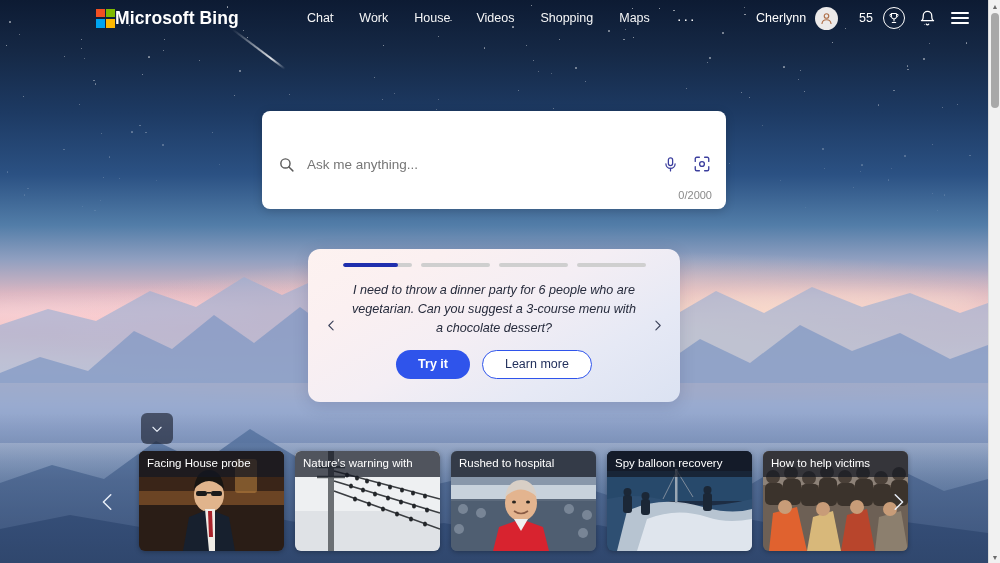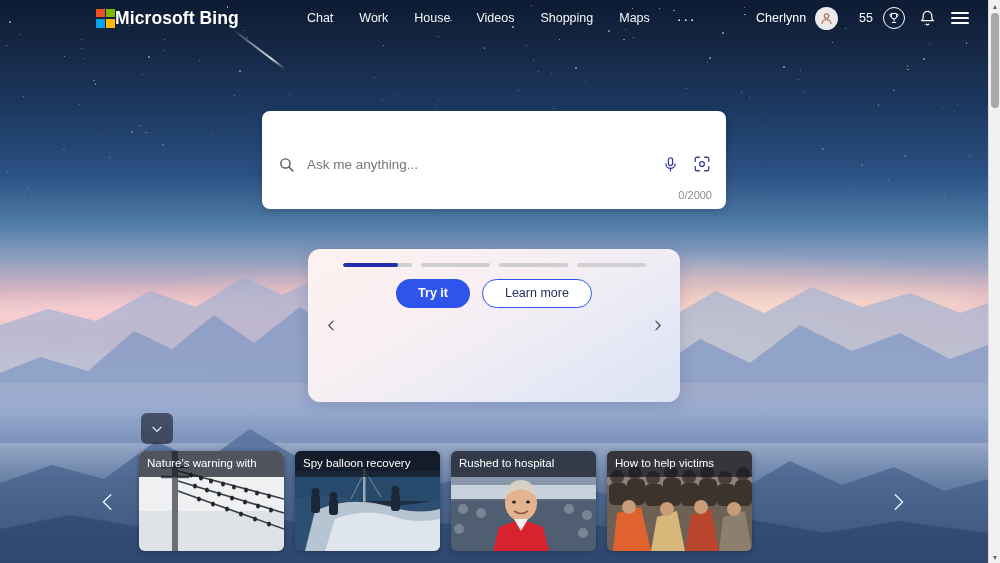--- a/index.html
+++ b/index.html
@@ -589,20 +589,21 @@
 
     <div class="progress-row">
       <div class="prog">
           <i id="prog-fill" style="width: 80%; background: rgb(31, 47, 174);"></i>
         </div>
       <div class="prog" style="background: rgb(207, 207, 207);"></div>
       <div class="prog" style="background: rgb(207, 207, 207);"></div>
       <div class="prog" style="background: rgb(207, 207, 207);"></div>
     </div>
 
+    <div class="sugg-text">I need to throw a dinner party for 6 people who are vegetarian. Can you suggest a 3-course menu with a chocolate dessert?</div>
 
     <div class="sugg-btns">
       <button class="btn btn-primary">Try it</button>
       <button class="btn btn-ghost">Learn more</button>
     </div>
 
     <div class="card-arrow left">
       <svg width="13" height="13" viewBox="0 0 24 24" fill="none" stroke="#3a4159" stroke-width="2" stroke-linecap="round" stroke-linejoin="round">
         <path d="M15 4 L7 12 L15 20"></path>
       </svg>
@@ -622,20 +623,39 @@
 
 
   <div class="news-arrow left">
     <svg width="22" height="22" viewBox="0 0 24 24" fill="none" stroke="#e8eef8" stroke-width="1.6" stroke-linecap="round" stroke-linejoin="round">
       <path d="M15 4 L7 12 L15 20"></path>
     </svg>
   </div>
 
   <div class="news-strip">
 
+    <div class="news-card">
+      <div class="news-img">
+        <svg width="145" height="100" viewBox="0 0 145 100" preserveAspectRatio="xMidYMid slice">
+          <rect width="145" height="100" fill="#2a1d16"></rect>
+          <rect x="0" y="0" width="145" height="46" fill="#3a2518"></rect>
+          <rect x="0" y="40" width="145" height="14" fill="#6b4424"></rect>
+          <rect x="96" y="8" width="22" height="34" rx="3" fill="#b9833f" opacity=".55"></rect>
+          <ellipse cx="70" cy="44" rx="15" ry="17" fill="#e0b48c"></ellipse>
+          <path d="M55 38 q15 -16 30 0 q-2 -19 -15 -19 q-13 0 -15 19z" fill="#181512"></path>
+          <rect x="57" y="40" width="11" height="5" rx="2" fill="#1a1a1a"></rect>
+          <rect x="72" y="40" width="11" height="5" rx="2" fill="#1a1a1a"></rect>
+          <rect x="68" y="41" width="4" height="1.6" fill="#1a1a1a"></rect>
+          <path d="M44 100 L50 66 L70 58 L90 66 L96 100 Z" fill="#17202e"></path>
+          <path d="M66 58 L70 100 L76 100 L76 58 Z" fill="#f0ece6"></path>
+          <path d="M69 60 L73 60 L74 86 L70 86 Z" fill="#a8222a"></path>
+        </svg>
+      </div>
+      <div class="news-title">Facing House probe</div>
+    </div>
 
     <div class="news-card">
       <div class="news-img">
         <svg width="145" height="100" viewBox="0 0 145 100" preserveAspectRatio="xMidYMid slice">
           <rect width="145" height="100" fill="#dfe2e6"></rect>
           <rect width="145" height="60" fill="#eef0f2"></rect>
           <rect x="33" y="0" width="6" height="100" fill="#6b6f73"></rect>
           <path d="M22 16 L50 16" stroke="#55595d" stroke-width="2.5"></path>
           <path d="M22 26 L50 26" stroke="#55595d" stroke-width="2.5"></path>
           <g stroke="#3a3d41" stroke-width="1.6" fill="none">
@@ -667,47 +687,20 @@
               <ellipse cx="130" cy="73" rx="2" ry="2.6"></ellipse>
           </g>
         </svg>
       </div>
       <div class="news-title">Nature's warning with</div>
     </div>
 
     <div class="news-card">
       <div class="news-img">
         <svg width="145" height="100" viewBox="0 0 145 100" preserveAspectRatio="xMidYMid slice">
-          <rect width="145" height="100" fill="#1d2d44"></rect>
-          <rect y="0" width="145" height="22" fill="#16263c"></rect>
-          <rect y="20" width="145" height="30" fill="#27496b"></rect>
-          <path d="M0 48 q30 -7 60 2 q35 10 85 -2 L145 100 L0 100 Z" fill="#2e4f72"></path>
-          <path d="M20 60 q35 -16 76 -4 q28 8 49 2 L145 100 L10 100 Z" fill="#cfd8e2" opacity=".85"></path>
-          <path d="M40 68 q30 -12 60 -2 q20 7 45 2 L145 100 L30 100 Z" fill="#e9eef4" opacity=".8"></path>
-          <g fill="#1b2736">
-            <rect x="16" y="44" width="9" height="18" rx="3"></rect>
-            <circle cx="20.5" cy="41" r="4"></circle>
-            <rect x="34" y="48" width="9" height="16" rx="3"></rect>
-            <circle cx="38.5" cy="45" r="4"></circle>
-            <rect x="96" y="42" width="9" height="18" rx="3"></rect>
-            <circle cx="100.5" cy="39" r="4"></circle>
-          </g>
-          <rect x="68" y="18" width="2.5" height="34" fill="#9aa7b5"></rect>
-          <g stroke="#7f8c9c" stroke-width="1" fill="none">
-            <path d="M70 20 L56 48"></path>
-              <path d="M70 20 L86 46"></path>
-          </g>
-        </svg>
-      </div>
-      <div class="news-title">Spy balloon recovery</div>
-    </div>
-
-    <div class="news-card">
-      <div class="news-img">
-        <svg width="145" height="100" viewBox="0 0 145 100" preserveAspectRatio="xMidYMid slice">
           <rect width="145" height="100" fill="#5c6a7c"></rect>
           <rect width="145" height="34" fill="#8897aa"></rect>
           <rect y="34" width="145" height="14" fill="#c8d2dc"></rect>
           <g fill="#46566a" opacity=".6">
             <rect x="0" y="50" width="145" height="50"></rect>
           </g>
           <g fill="#9aa6b5" opacity=".55">
             <circle cx="12" cy="58" r="5"></circle>
               <circle cx="30" cy="62" r="5"></circle>
               <circle cx="118" cy="58" r="5"></circle>
@@ -718,20 +711,47 @@
           <ellipse cx="70" cy="52" rx="16" ry="18" fill="#e3b48f"></ellipse>
           <path d="M54 46 q16 -15 32 0 q-3 -17 -16 -17 q-13 0 -16 17z" fill="#d8cfc6"></path>
           <ellipse cx="63" cy="51" rx="2" ry="1.6" fill="#2a2520"></ellipse>
           <ellipse cx="77" cy="51" rx="2" ry="1.6" fill="#2a2520"></ellipse>
           <path d="M63 60 q7 5 14 0" stroke="#8a5c45" stroke-width="1.6" fill="none"></path>
           <path d="M42 100 L48 76 L70 68 L92 76 L98 100 Z" fill="#d8232f"></path>
           <path d="M63 68 L70 80 L77 68 Z" fill="#f0f0f0"></path>
         </svg>
       </div>
       <div class="news-title">Rushed to hospital</div>
+    </div>
+
+    <div class="news-card">
+      <div class="news-img">
+        <svg width="145" height="100" viewBox="0 0 145 100" preserveAspectRatio="xMidYMid slice">
+          <rect width="145" height="100" fill="#1d2d44"></rect>
+          <rect y="0" width="145" height="22" fill="#16263c"></rect>
+          <rect y="20" width="145" height="30" fill="#27496b"></rect>
+          <path d="M0 48 q30 -7 60 2 q35 10 85 -2 L145 100 L0 100 Z" fill="#2e4f72"></path>
+          <path d="M20 60 q35 -16 76 -4 q28 8 49 2 L145 100 L10 100 Z" fill="#cfd8e2" opacity=".85"></path>
+          <path d="M40 68 q30 -12 60 -2 q20 7 45 2 L145 100 L30 100 Z" fill="#e9eef4" opacity=".8"></path>
+          <g fill="#1b2736">
+            <rect x="16" y="44" width="9" height="18" rx="3"></rect>
+            <circle cx="20.5" cy="41" r="4"></circle>
+            <rect x="34" y="48" width="9" height="16" rx="3"></rect>
+            <circle cx="38.5" cy="45" r="4"></circle>
+            <rect x="96" y="42" width="9" height="18" rx="3"></rect>
+            <circle cx="100.5" cy="39" r="4"></circle>
+          </g>
+          <rect x="68" y="18" width="2.5" height="34" fill="#9aa7b5"></rect>
+          <g stroke="#7f8c9c" stroke-width="1" fill="none">
+            <path d="M70 20 L56 48"></path>
+              <path d="M70 20 L86 46"></path>
+          </g>
+        </svg>
+      </div>
+      <div class="news-title">Spy balloon recovery</div>
     </div>
 
     <div class="news-card">
       <div class="news-img">
         <svg width="145" height="100" viewBox="0 0 145 100" preserveAspectRatio="xMidYMid slice">
           <rect width="145" height="100" fill="#6d6055"></rect>
           <rect width="145" height="34" fill="#8d8278"></rect>
           <g fill="#4a4038">
             <circle cx="10" cy="26" r="7"></circle>
               <circle cx="28" cy="22" r="7"></circle>

